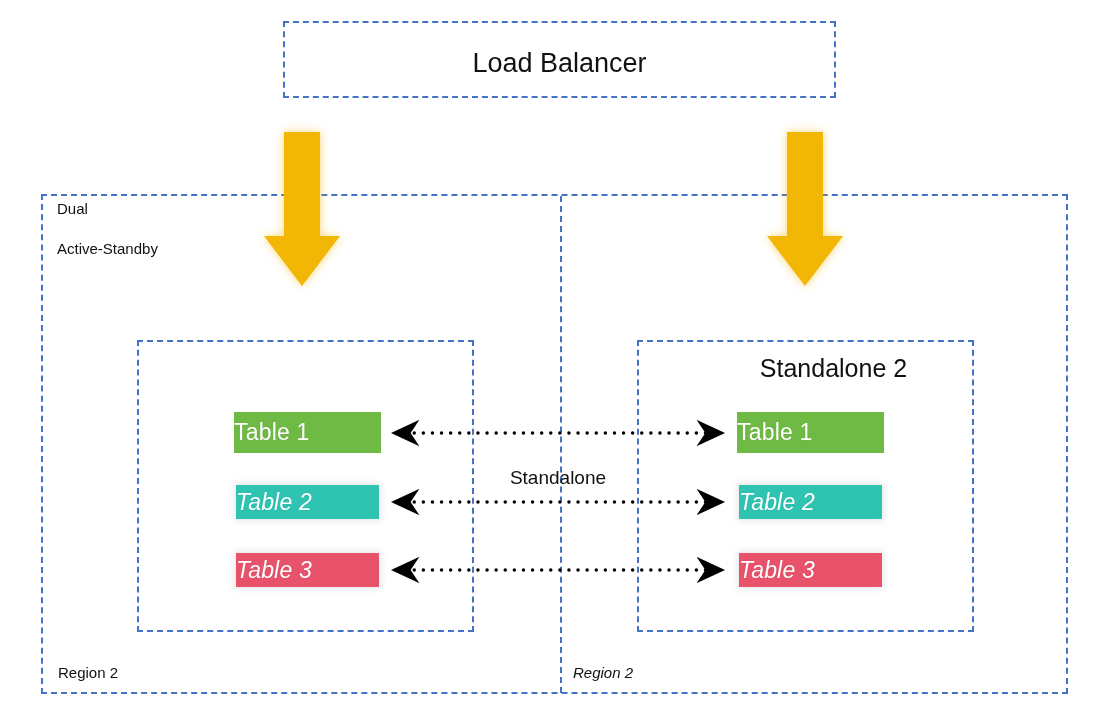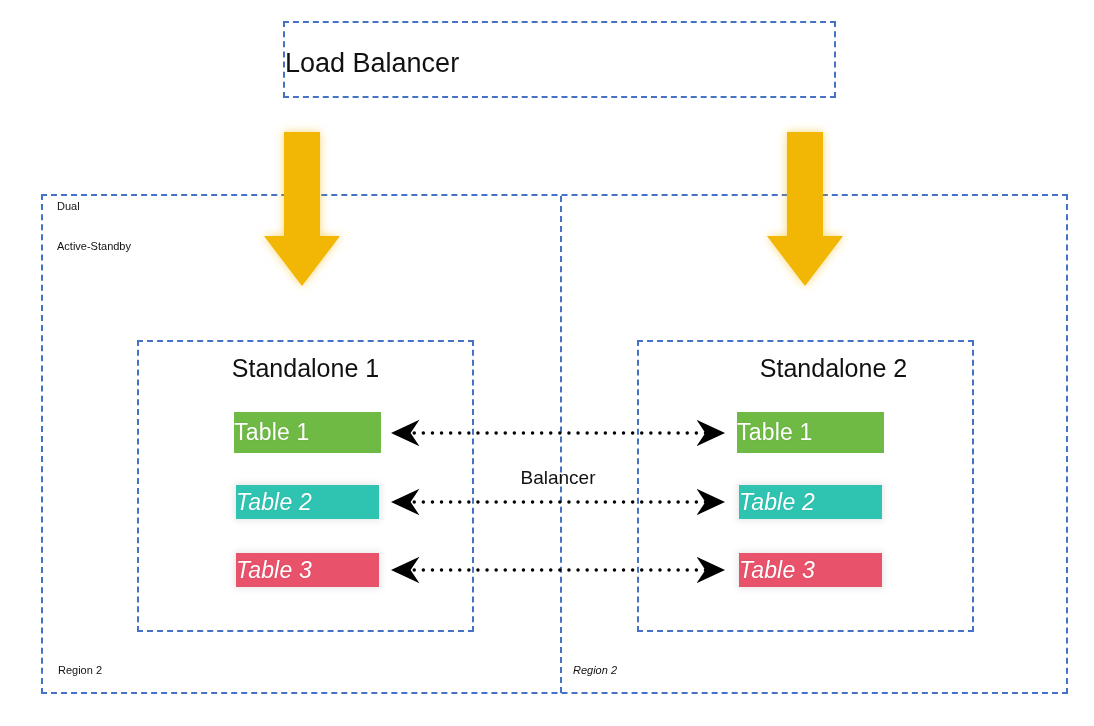--- a/index.html
+++ b/index.html
@@ -35,25 +35,26 @@
 
   
   .label {
     position: absolute;
     white-space: pre;
     line-height: 1.25;
     color: #111111;
   }
   .lb-title {
     font-size: 27px;
+    text-align: center;
     width: 100%;
     left: 0;
   }
   .corner-label {
-    font-size: 11px;
+    font-size: 15px;
   }
   .standalone-title {
     font-size: 25px;
     text-align: center;
   }
   .replicate-label {
     font-size: 19px;
     text-align: center;
   }
 
@@ -103,21 +104,20 @@
 
   <div class="dashed-vline" style="left:560px; top:196px; height:497px;"></div>
 
   <div class="label corner-label" style="left:57px; top:200px;">Dual</div>
   <div class="label corner-label" style="left:57px; top:240px;">Active-Standby</div>
 
   <div class="label corner-label" style="left:58px; top:664px;">Region 2</div>
   <div class="label corner-label" style="left:573px; top:664px;font-style:italic;">Region 2</div>
 
   <div class="dashed-box" style="left:137px; top:340px; width:337px; height:292px;"></div>
-  <div class="label standalone-title" style="left:137px; top:353px; width:337px;">Standalone 1</div>
 
   <div class="table-chip" style="left:234px; top:412px; width:147px; height:41px; background:#6FBA44;">
     <span>Table 1</span>
   </div>
   <div class="table-chip chip-glow" style="left:236px; top:485px; width:143px; height:34px; background:#2FC4B2;">
     <span>Table 2</span>
   </div>
   <div class="table-chip chip-glow" style="left:236px; top:553px; width:143px; height:34px; background:#E8526A;">
     <span>Table 3</span>
   </div>
@@ -128,21 +128,21 @@
   <div class="table-chip" style="left:737px; top:412px; width:147px; height:41px; background:#6FBA44;">
     <span>Table 1</span>
   </div>
   <div class="table-chip chip-glow" style="left:739px; top:485px; width:143px; height:34px; background:#2FC4B2;">
     <span>Table 2</span>
   </div>
   <div class="table-chip chip-glow" style="left:739px; top:553px; width:143px; height:34px; background:#E8526A;">
     <span>Table 3</span>
   </div>
 
-  <div class="label replicate-label" style="left:458px; top:466px; width:200px;">Balancer</div>
+  <div class="label replicate-label" style="left:458px; top:466px; width:200px;">Standalone</div>
 
   <svg class="big-arrow" style="left:262px; top:132px;" width="80" height="158" viewBox="0 0 80 158">
     <polygon points="22,0 58,0 58,104 78,104 40,154 2,104 22,104" fill="#F2B705"></polygon>
   </svg>
 
   <svg class="big-arrow" style="left:765px; top:132px;" width="80" height="158" viewBox="0 0 80 158">
     <polygon points="22,0 58,0 58,104 78,104 40,154 2,104 22,104" fill="#F2B705"></polygon>
   </svg>
 
   <svg class="connector" width="1094" height="726" viewBox="0 0 1094 726">

